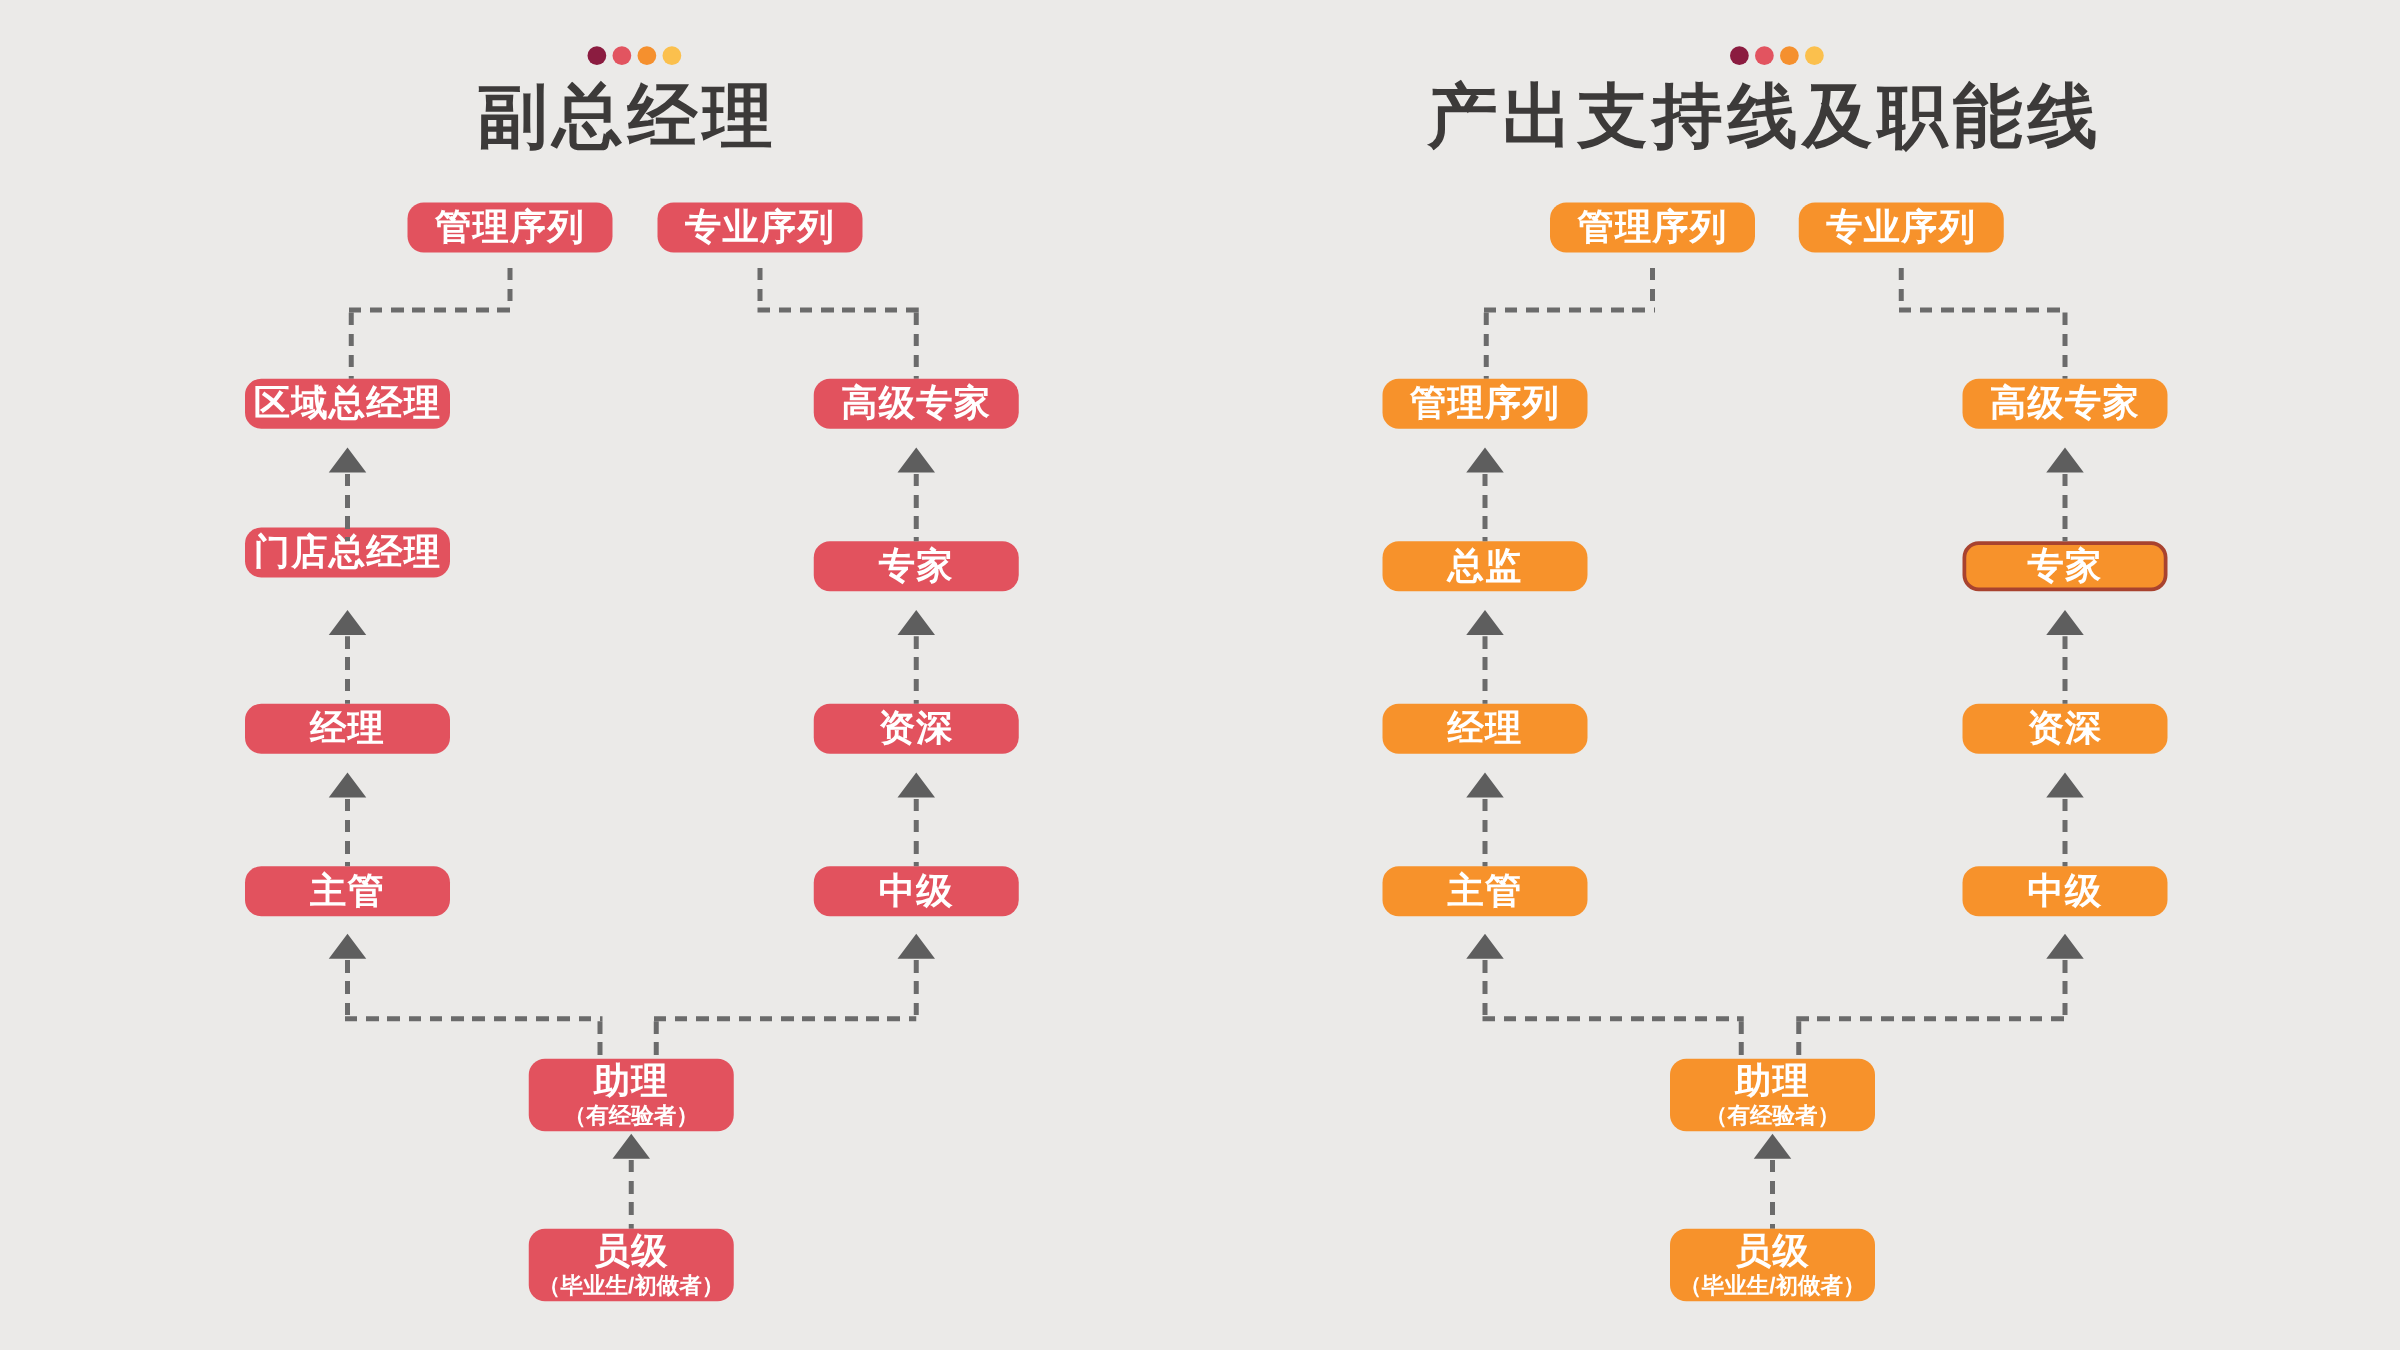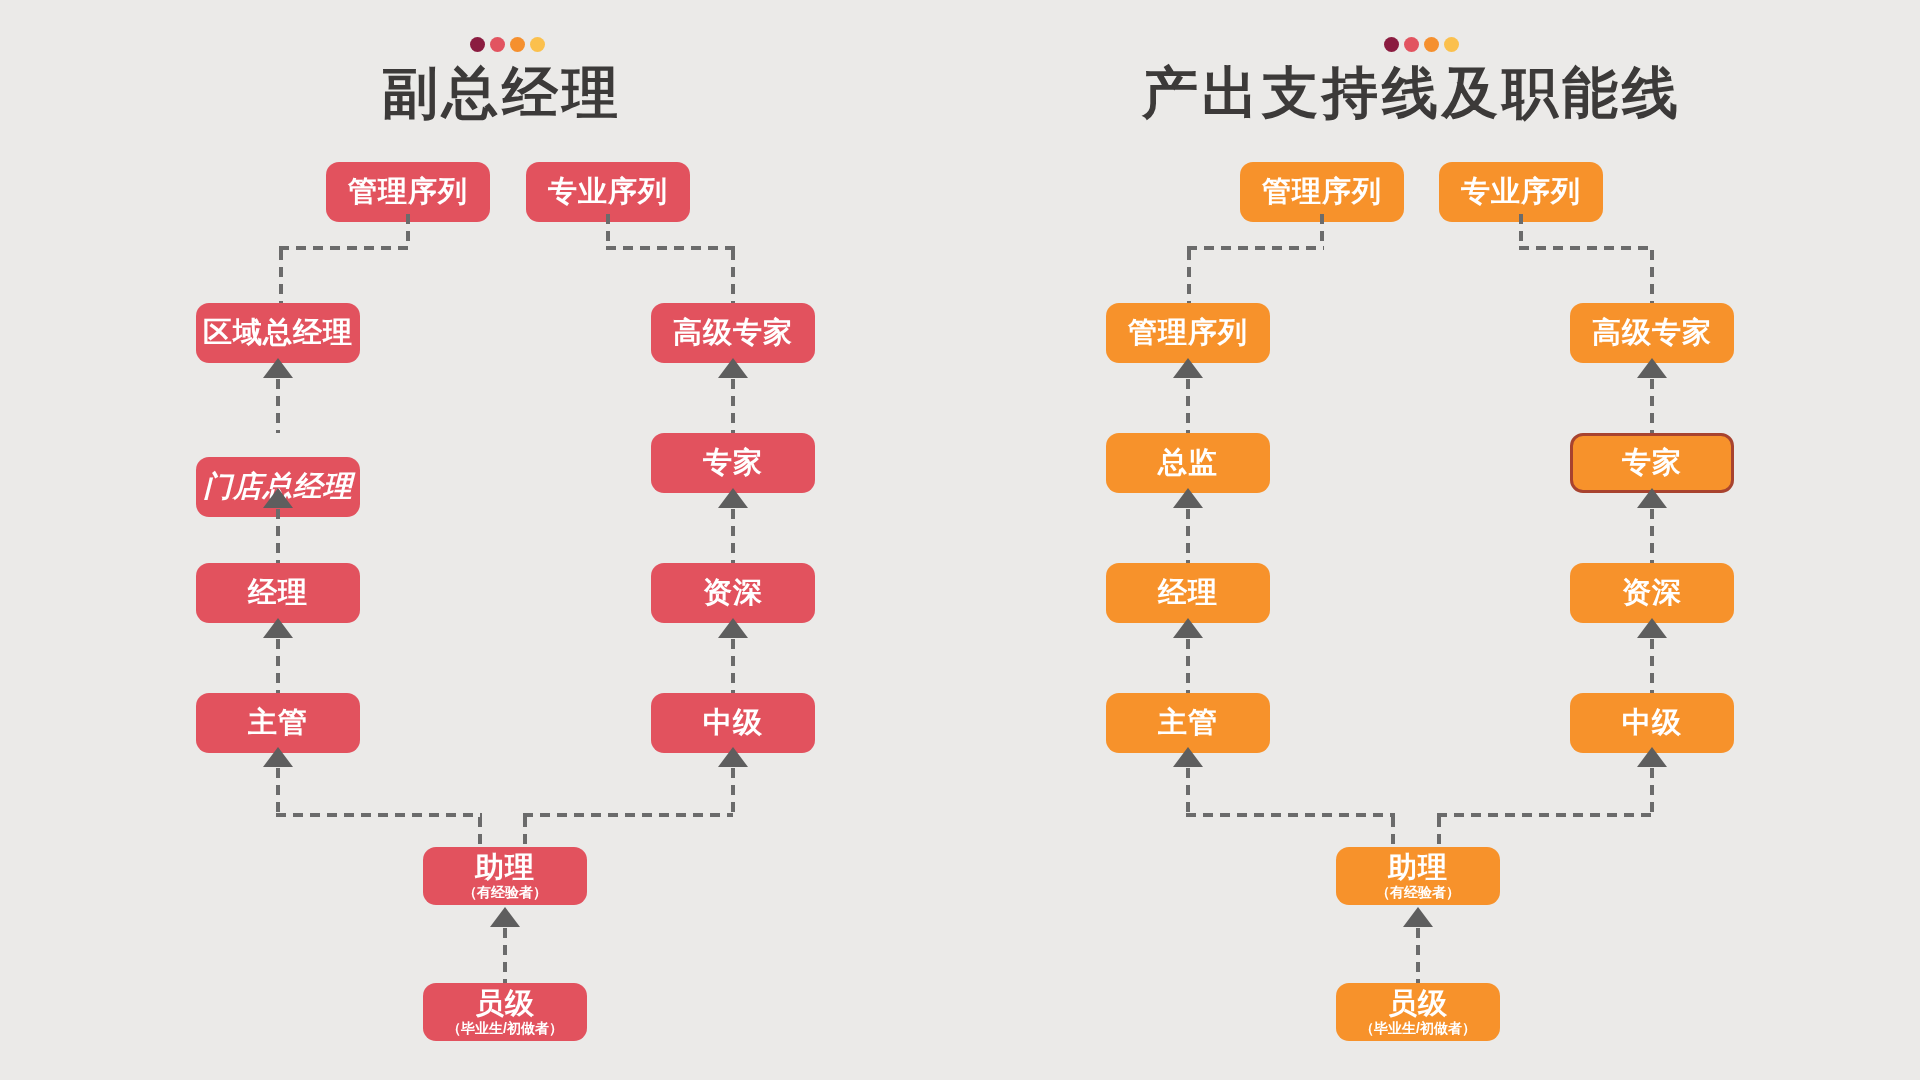--- a/index.html
+++ b/index.html
@@ -18,31 +18,31 @@
     background:var(--background);
     font-family:"Liberation Sans","DejaVu Sans",sans-serif;
   }
   .title{
     position:absolute;transform:translateX(-50%);
     font-size:56px;font-weight:bold;color:var(--title_text);
     letter-spacing:4px;white-space:nowrap;
   }
   .dot{position:absolute;width:15px;height:15px;border-radius:50%;}
   .box{
-    position:absolute;width:164px;height:60px;border-radius:13px;
+    position:absolute;width:164px;height:40px;border-radius:13px;
     display:flex;align-items:center;justify-content:center;
     color:var(--box_text);font-weight:bold;font-size:29px;letter-spacing:1px;
     box-sizing:border-box;white-space:nowrap;
   }
   .box.red{background:var(--red);}
   .box.orange{background:var(--orange);}
   .box.outlined{border:3px solid var(--expert_outline);}
   .box.duo{height:58px;flex-direction:column;line-height:1;gap:3px;}
   .box.duo .main{font-size:29px;}
-  .box.duo .sub{font-size:14px;letter-spacing:0;}
+  .box.duo .sub{font-size:18px;letter-spacing:0;}
   .vdash{
     position:absolute;width:4px;
     background:repeating-linear-gradient(180deg,var(--line_gray) 0 10px,transparent 10px 17px);
   }
   .hdash{
     position:absolute;height:4px;
     background:repeating-linear-gradient(90deg,var(--line_gray) 0 10px,transparent 10px 17px);
   }
   .arrow-up{
     position:absolute;width:0;height:0;
@@ -68,21 +68,21 @@
     <div class="box red" style="left:526px;top:162px;">专业序列</div>
 
     <div class="vdash" style="left:406px;top:214px;height:32px;"></div>
     <div class="hdash" style="left:279px;top:246px;width:131px;"></div>
     <div class="vdash" style="left:279px;top:250px;height:53px;"></div>
     <div class="vdash" style="left:606px;top:214px;height:32px;"></div>
     <div class="hdash" style="left:606px;top:246px;width:129px;"></div>
     <div class="vdash" style="left:731px;top:250px;height:53px;"></div>
 
     <div class="box red" style="left:196px;top:303px;">区域总经理</div>
-    <div class="box red" style="left:196px;top:457px;font-style:italic;">门店总经理</div>
+    <div class="box red" style="left:196px;top:422px;">门店总经理</div>
     <div class="box red" style="left:196px;top:563px;">经理</div>
     <div class="box red" style="left:196px;top:693px;">主管</div>
 
     <div class="box red" style="left:651px;top:303px;">高级专家</div>
     <div class="box red" style="left:651px;top:433px;">专家</div>
     <div class="box red" style="left:651px;top:563px;">资深</div>
     <div class="box red" style="left:651px;top:693px;">中级</div>
 
     <span class="arrow-up" style="left:263px;top:358px;"></span>
     <div class="vdash" style="left:276px;top:379px;height:54px;"></div>

